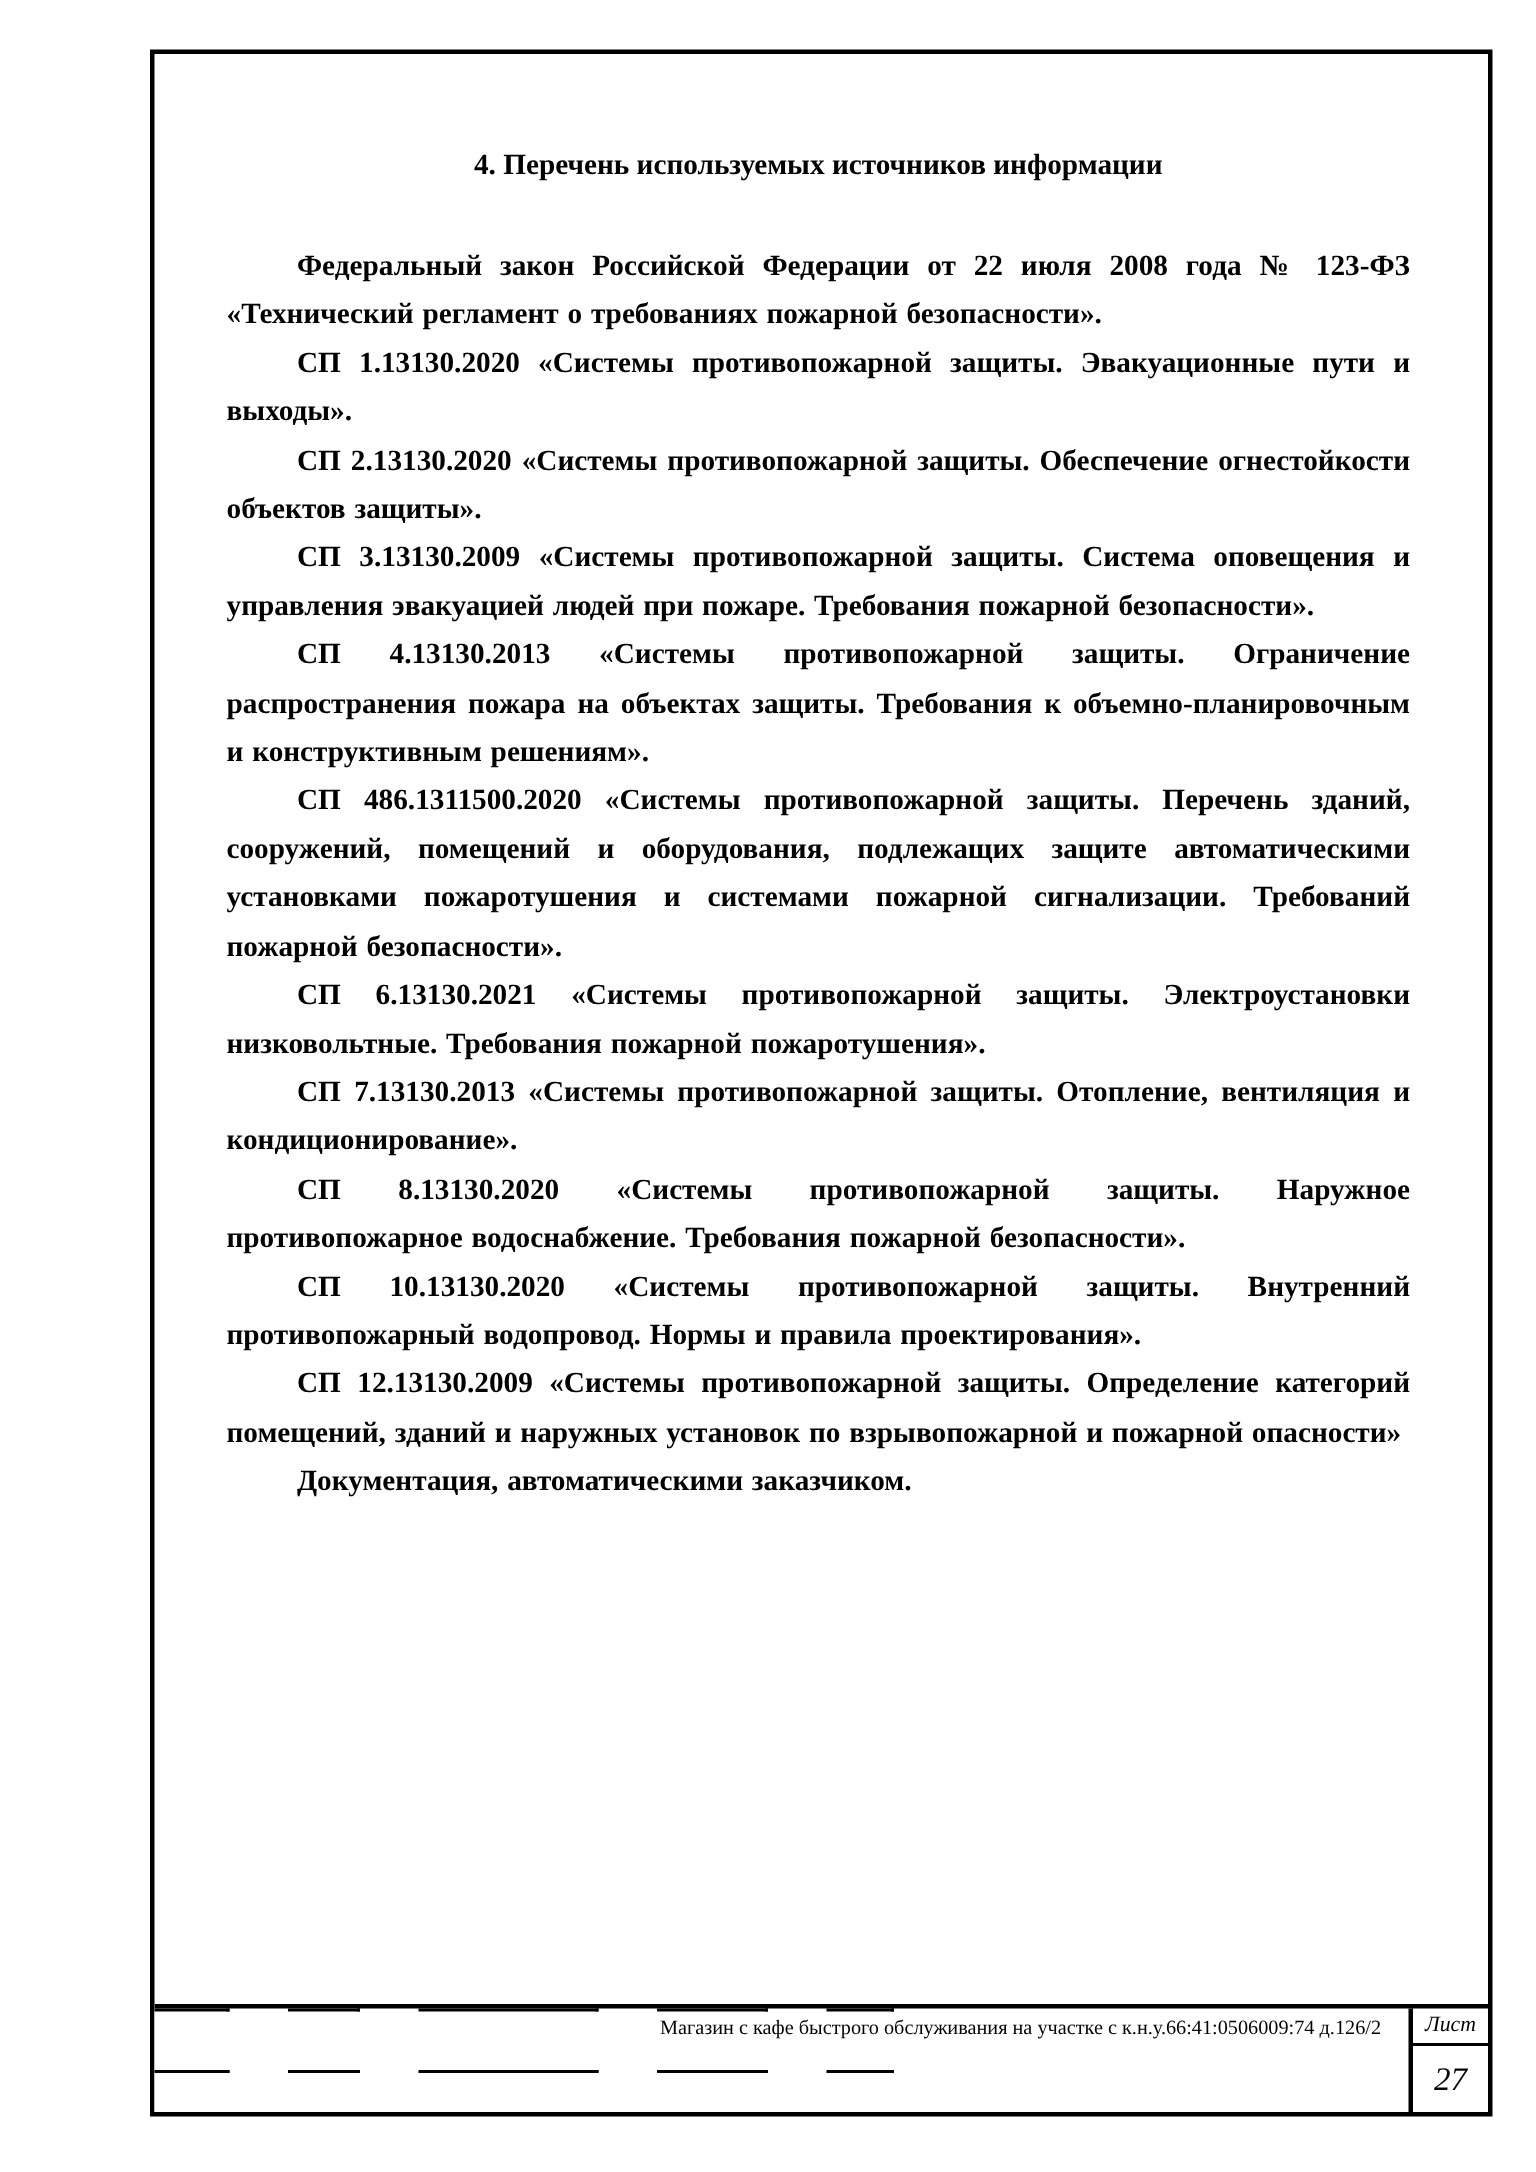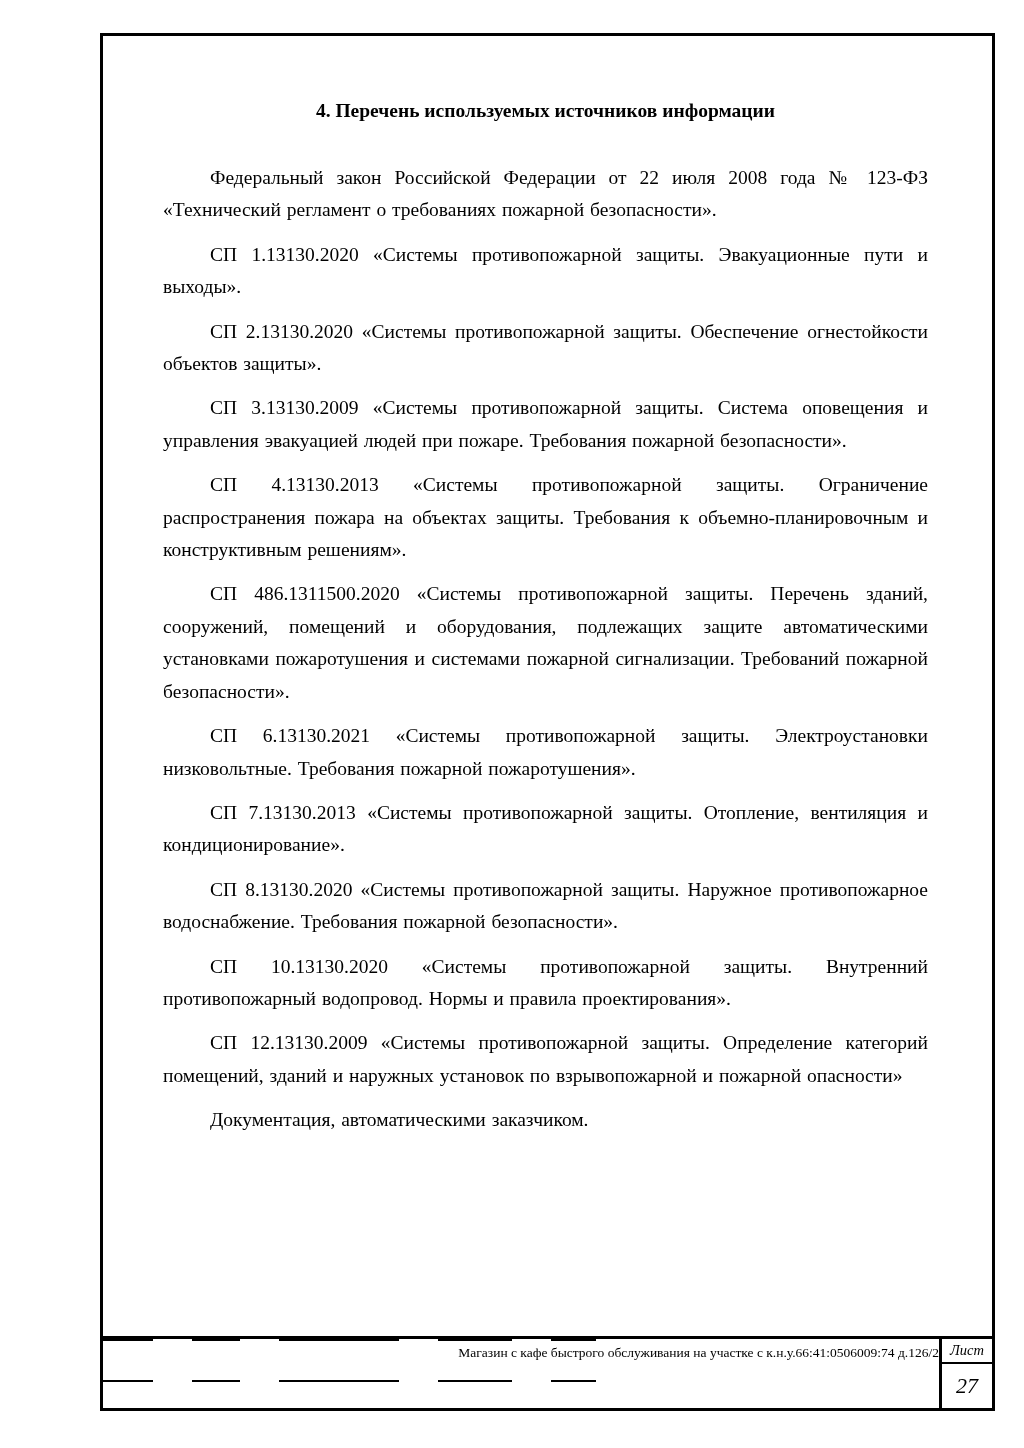--- a/index.html
+++ b/index.html
@@ -39,22 +39,23 @@
     font-weight: bold;
     text-align: center;
     margin: 0 0 38px 0;
     line-height: 26px;
   }
   .para {
     font-size: 19.5px;
     line-height: 32.4px;
     text-align: justify;
     text-indent: 47px;
-    margin: 12px;
+    margin: 0;
     word-spacing: 1px;
+    font-weight: bold;
   }
   
   .titleblock {
     position: absolute;
     left: 0;
     right: 0;
     bottom: 0;
     height: 72px;
     border-top: 3px solid #000000;
     box-sizing: border-box;
@@ -82,21 +83,21 @@
     justify-content: center;
     font-style: italic;
     font-size: 14px;
     white-space: nowrap;
     overflow: hidden;
   }
   .project-cell {
     flex: 1 1 auto;
     border-right: 3px solid #000000;
     box-sizing: border-box;
-    text-align: right;
+    text-align: left;
     padding-top: 4px;
   }
   .project-name {
     font-size: 13.5px;
     line-height: 17px;
     white-space: nowrap;
   }
   .sheet-col {
     flex: 0 0 50px;
     display: flex;

